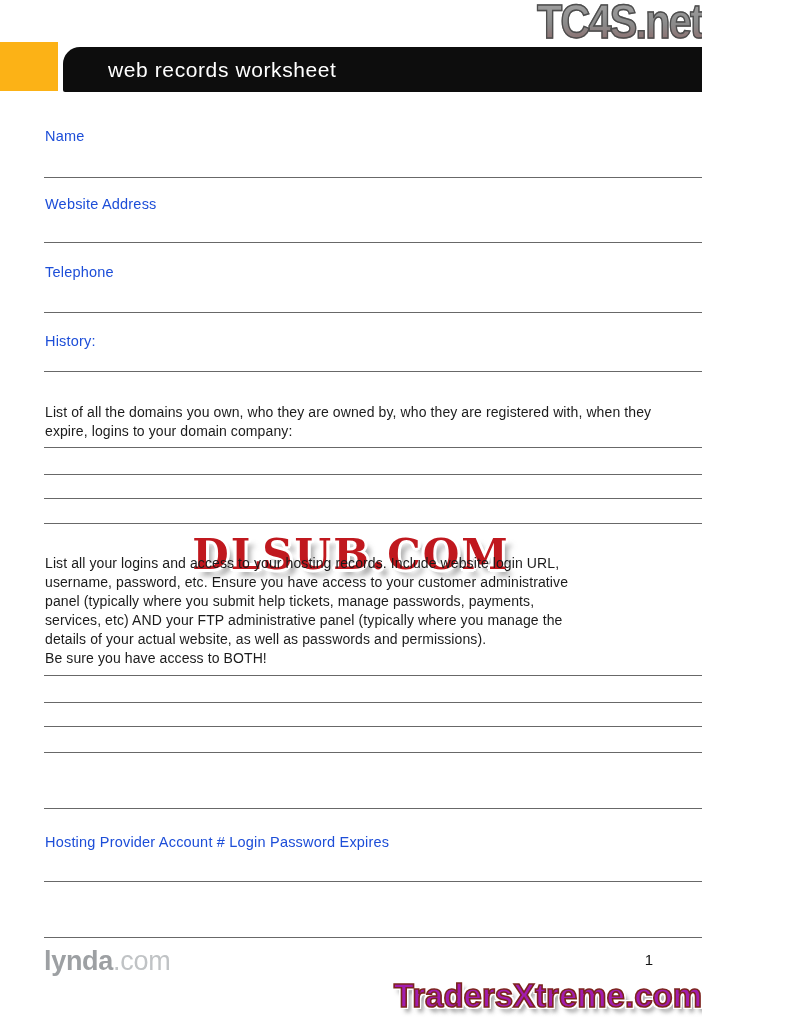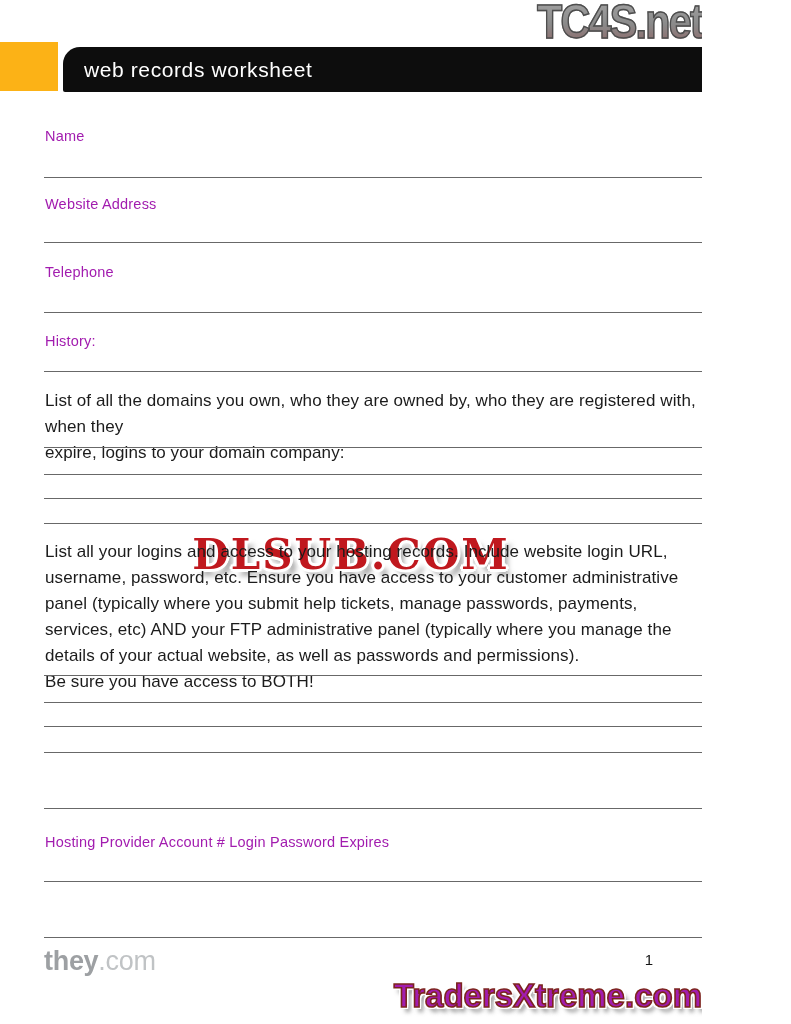--- a/index.html
+++ b/index.html
@@ -22,25 +22,25 @@
     }
   }
 
   
   .header-orange{position:absolute;left:0;top:42px;width:58px;height:49px;background:#fcb216;}
   .header-bar{
     position:absolute;left:63px;top:47px;width:728px;height:45px;
     background:#0d0d0d;border-radius:17px 0 0 2px;
     display:flex;align-items:center;padding-left:21px;box-sizing:border-box;
   }
-  .header-title{color:#ffffff;font-size:21px;font-weight:400;letter-spacing:.6px;}
+  .header-title{color:#ffffff;font-size:21px;font-weight:400;letter-spacing:.6px;margin-left:24px;}
 
   
-  .label{position:absolute;left:45px;font-size:14.5px;color:#a21caf;letter-spacing:.2px;}
-  .para{position:absolute;left:45px;font-size:17px;line-height:26px;color:#1b1b1b;white-space:pre-line;letter-spacing:.1px;}
+  .label{position:absolute;left:45px;font-size:14.5px;color:#1d4ed8;letter-spacing:.2px;}
+  .para{position:absolute;left:45px;font-size:14px;line-height:19px;color:#1b1b1b;white-space:pre-line;letter-spacing:.1px;margin-top:15px;}
 
   
   .rule{position:absolute;left:44px;width:699px;height:0;border-top:1.6px solid #686868;}
 
   
   .wm-center{
     position:absolute;top:482px;left:50%;transform:translateX(-50%);
     font-family:"DejaVu Serif",serif;font-weight:700;
     font-size:42px;letter-spacing:2px;color:#c0181e;white-space:nowrap;
     text-shadow:
@@ -112,19 +112,19 @@
   <div class="rule" style="top:752px"></div>
 
   <div class="rule" style="top:808px"></div>
 
   <div class="label" style="top:834px">Hosting Provider Account # Login Password Expires</div>
   <div class="rule" style="top:881px"></div>
 
   <div class="rule" style="top:937px"></div>
 
   <div class="logo">
-    <span class="lynda">they</span><span class="com">.com</span>
+    <span class="lynda">lynda</span><span class="com">.com</span>
   </div>
   <div class="page-number">1</div>
 
   <div class="wm-bottom">TradersXtreme.com</div>
 
 </div>
 
 </body></html>

